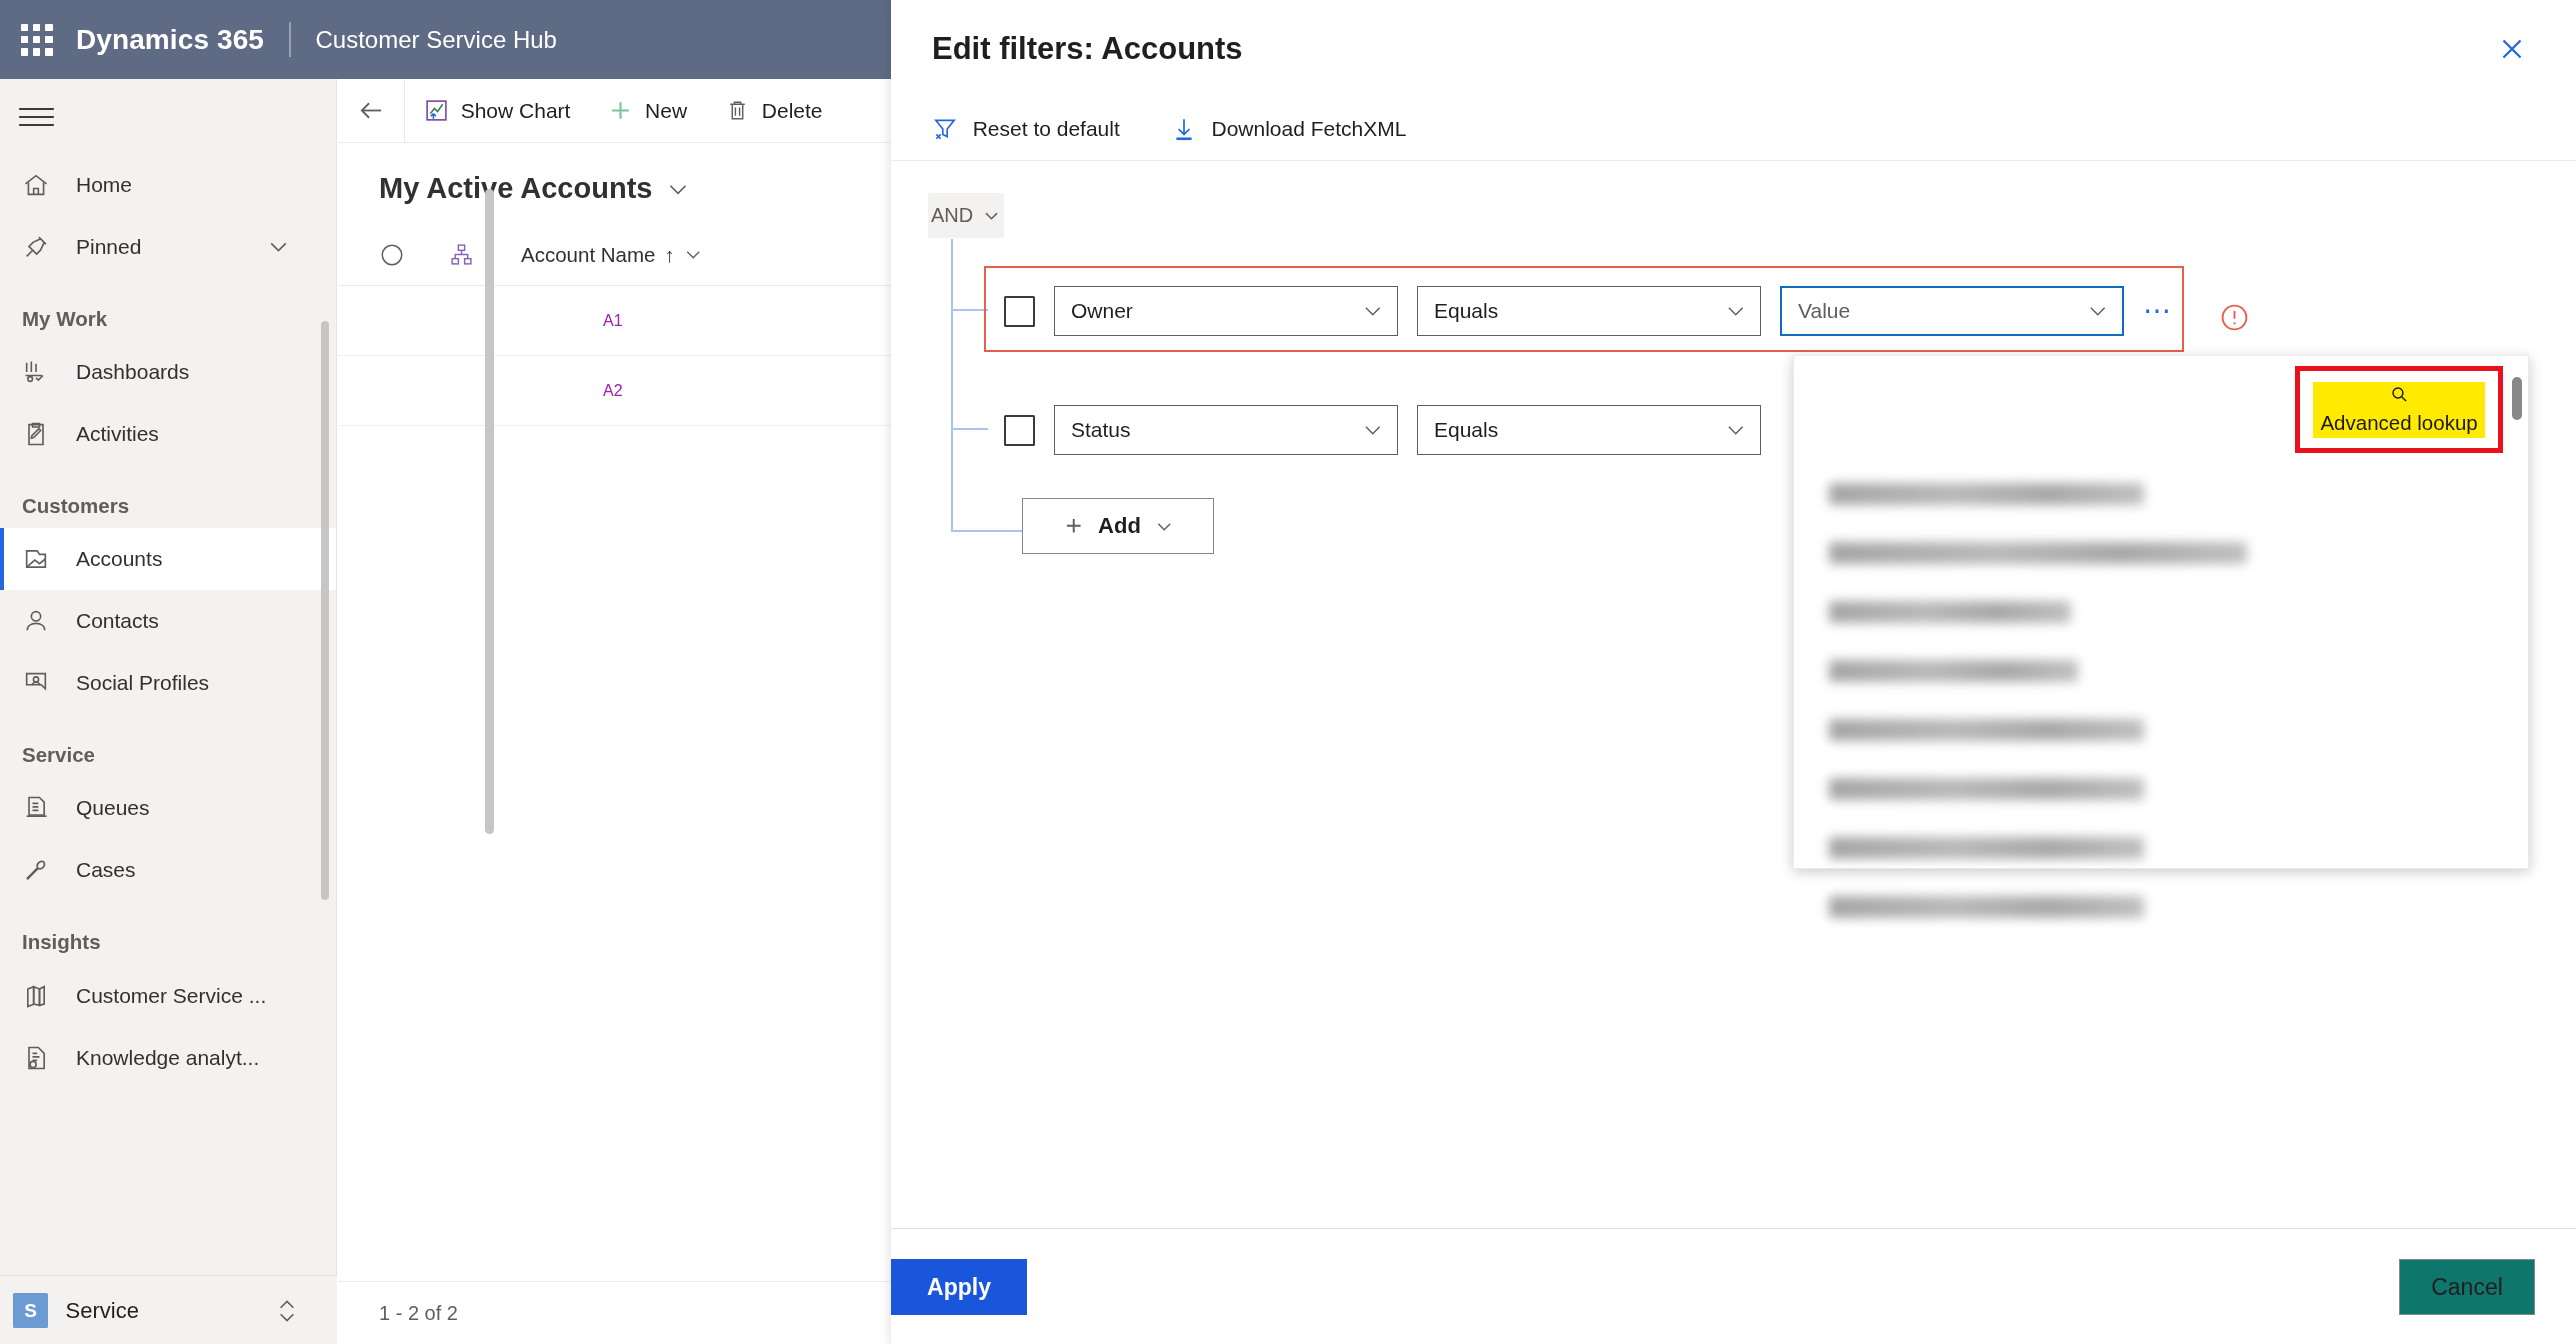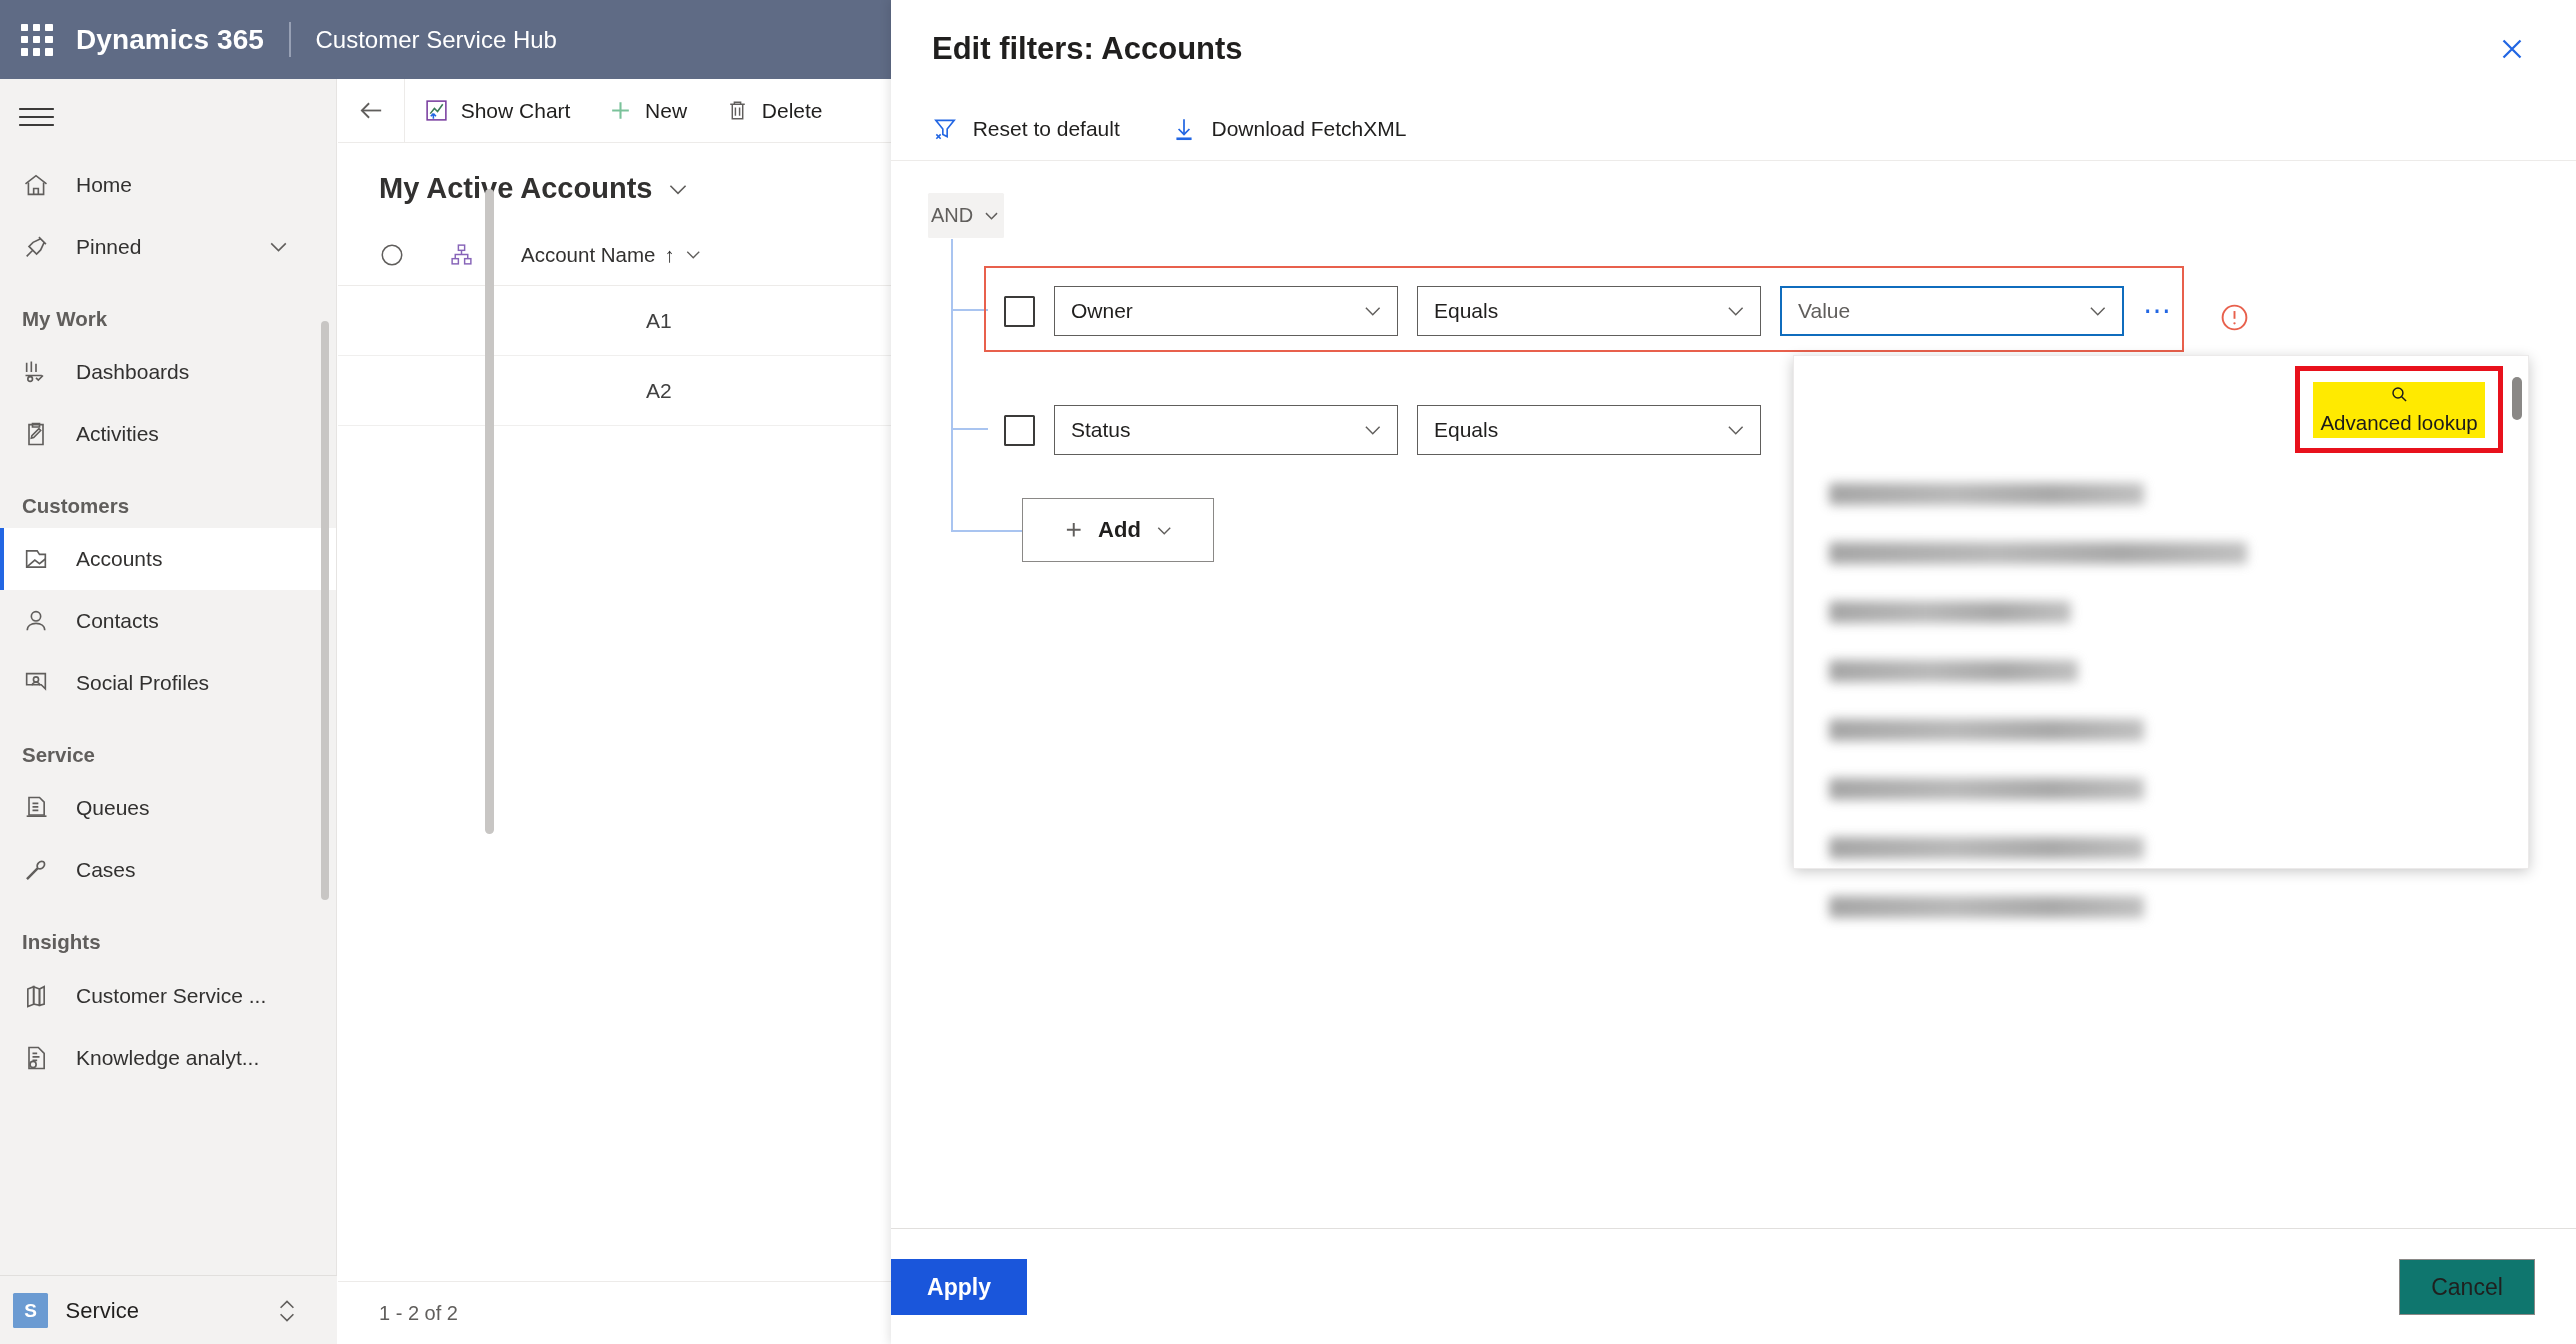--- a/index.html
+++ b/index.html
@@ -68,21 +68,21 @@
   .cmd .t { font-size: 21px; color: #201f1e; }
 
   .viewbar { padding: 29px 0 0 41px; display:flex; align-items:center; gap:13px; }
   .viewtitle { font-size: 29px; font-weight: 600; color: #323130; }
 
   .gridhead { display:flex; align-items:center; height: 62px; padding-left: 41px;
               border-bottom: 0.7px solid #edebe9; margin-top: 19px; gap: 28px; }
   .gridhead .colname { font-size: 20.5px; color:#323130; display:flex; align-items:center; gap:8.8px; }
   .rowline { height: 70px; display:flex; align-items:center; padding-left: 265px;
              border-bottom: 0.7px solid #f0efee; }
-  .rowline a { font-size: 21px; color:#404040; text-decoration:none;margin-left:43px; }
+  .rowline a { font-size: 16px; color:#a21caf; text-decoration:none; }
   .main-scroll { position:absolute; left: 147px; top: 110px; width: 8.8px; height: 645px;
                  background: #c8c6c4; border-radius: 4.4px; }
   .countbar { position:absolute; left:0; bottom:0; width:100%; height:64px;
               border-top:0.7px solid #edebe9; display:flex; align-items:center; padding-left: 41px; }
   .countbar .t { font-size: 20px; color:#605e5c; }
 
   
   .panel {
     position: absolute; left: 891px; top: 0; width: 1685px; height: 1345px;
     background: #ffffff; box-shadow: -2.2px 0 10.3px rgba(0,0,0,.12);
@@ -119,21 +119,21 @@
   .ddl.focus .t { color: #605e5c; }
 
   .errbox {
     position:absolute; left: 984px; top: 266px; width: 1200px; height: 86px;
     border: 2.2px solid #e8604c; pointer-events:none;
   }
   .ellipsis { font-size: 28px; color:#2266e3; letter-spacing: 2.2px; cursor:pointer; line-height:1; }
   .errico { position:absolute; left: 2219px; top: 302px; cursor:pointer; }
 
   .addbtn {
-    position:absolute; left: 1022px; top: 498px; width: 192px; height: 64px;
+    position:absolute; left: 1022px; top: 498px; width: 192px; height: 56px;
     border: 1.5px solid #8a8886; background:#fff; display:flex; align-items:center;
     justify-content:center; gap: 13px; cursor:pointer;
   }
   .addbtn .t { font-size: 22px; color: #201f1e; font-weight: 600; }
 
   
   .flyout {
     position:absolute; left: 1793px; top: 355px; width: 736px; height: 514px;
     background:#fff; box-shadow: 0 2.9px 13px rgba(0,0,0,.22); border: 0.7px solid #eceaea;
   }

